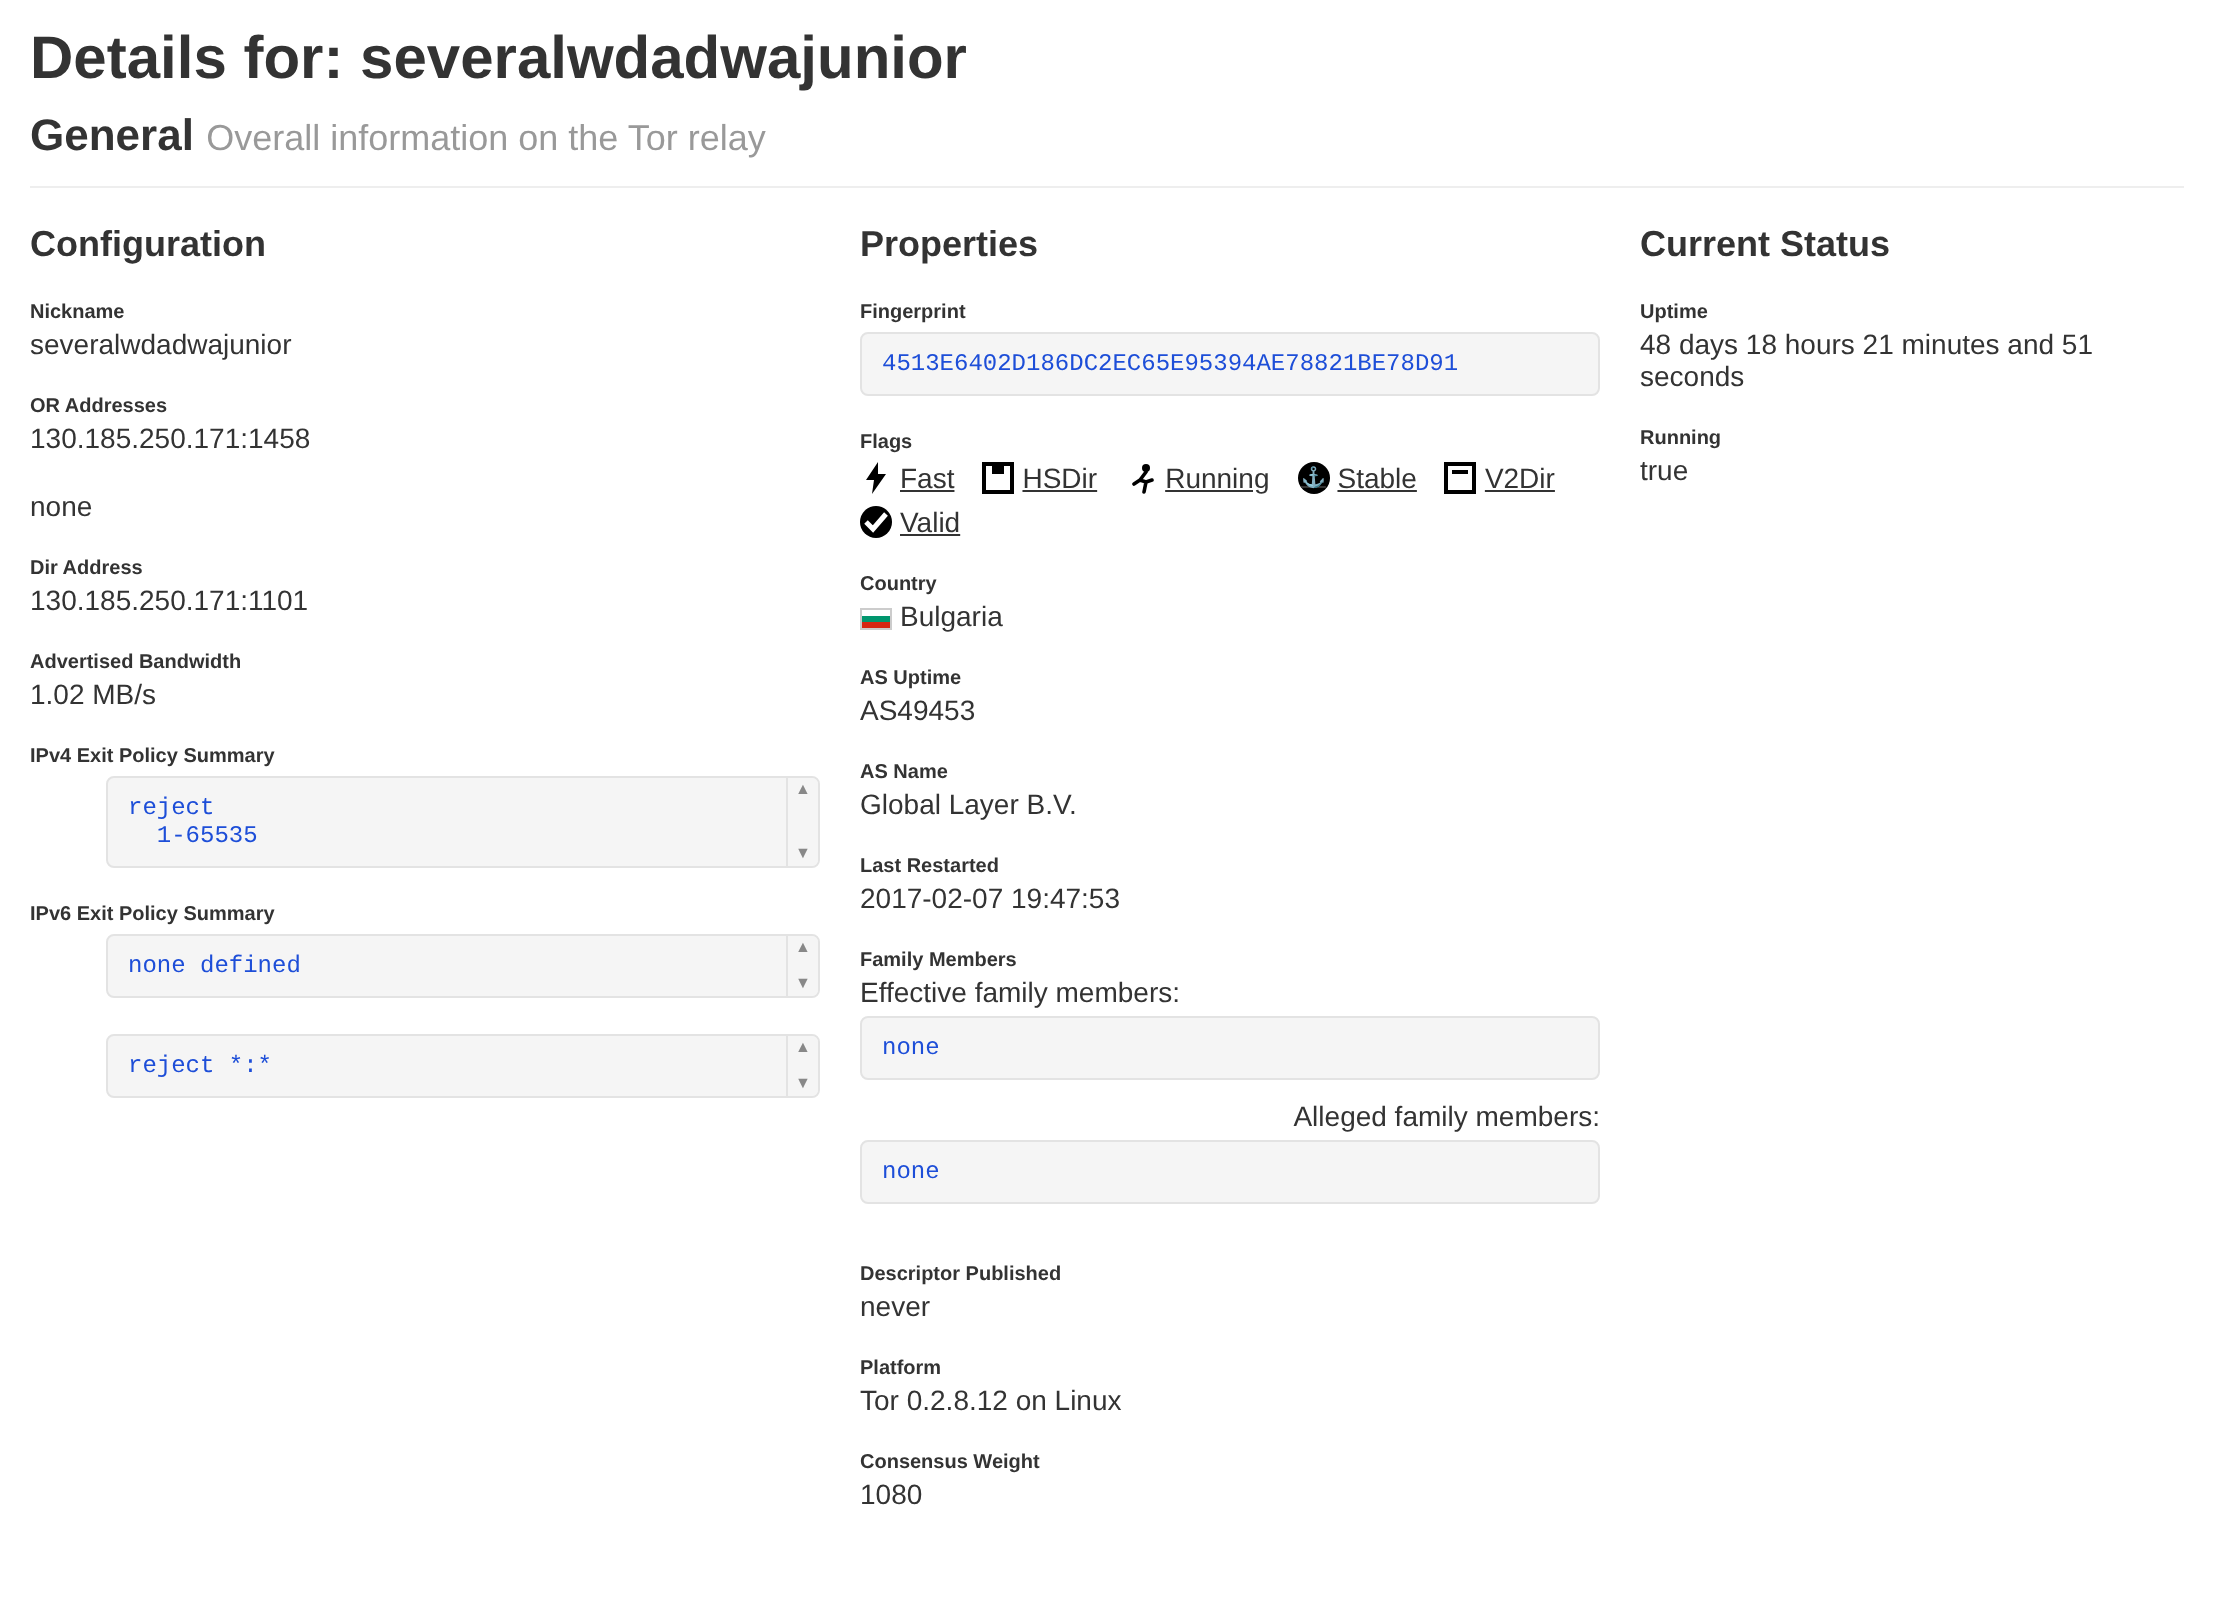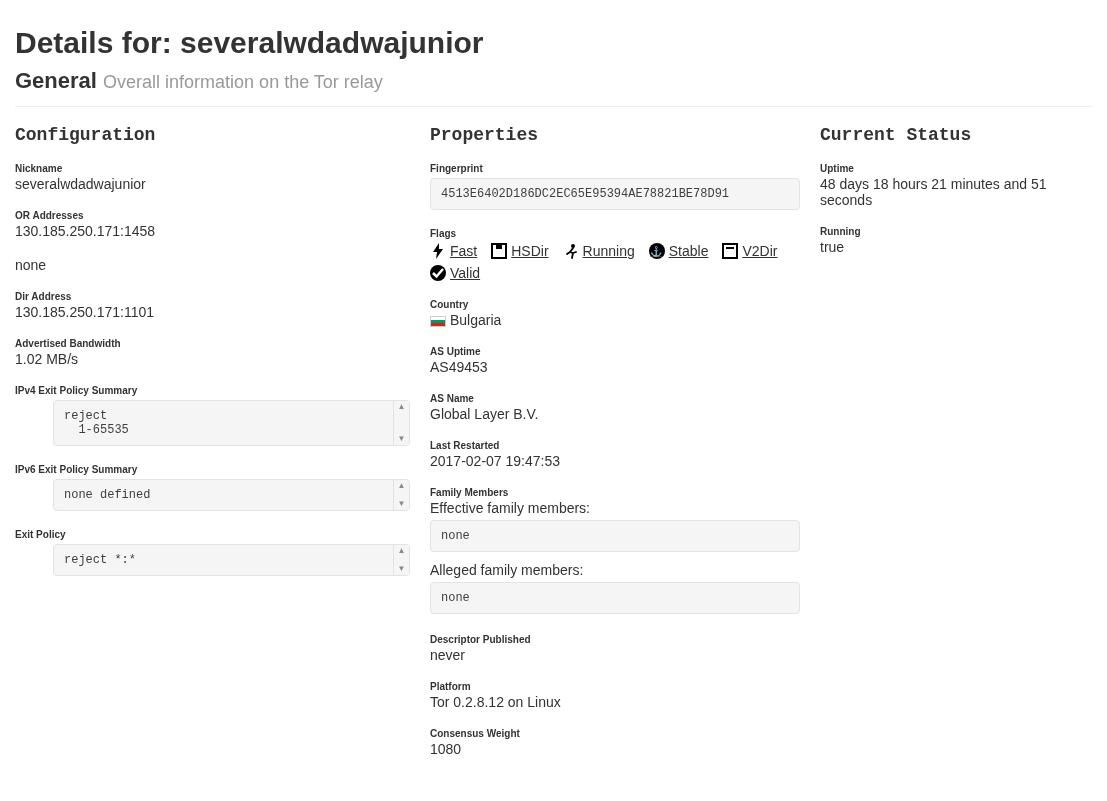--- a/index.html
+++ b/index.html
@@ -4,39 +4,39 @@
 <style>
   * { box-sizing: border-box; }
   body {
     font-family: "Helvetica Neue", Helvetica, Arial, sans-serif;
     font-size: 14px;
     color: #333;
     margin: 0;
     padding: 10px 15px;
     background: #fff;
   }
-  h1 { font-size: 30px; margin: 16px 0 8px 0; font-weight: bold; }
+  h1 { font-size: 30px; margin: 3px 0 8px 0; font-weight: bold; }
   h2 { font-size: 22px; margin: 0 0 12px 0; font-weight: bold; }
   h2 .sub { font-size: 18px; color: #999; font-weight: normal; text-align: center; }
   hr { border: none; border-top: 1px solid #eee; margin: 12px 0 18px 0; }
-  h3 { font-size: 18px; font-weight: bold; margin: 0 0 18px 0; font-family: Liberation Mono, monospace; }
+  h3 { font-size: 18px; font-weight: bold; margin: 0 0 18px 0; }
   .cols { display: flex; gap: 20px; }
   .col-left { width: 395px; flex-shrink:0; }
   .col-mid { width: 370px; flex-shrink:0; }
   .col-right { flex: 1; }
   dt { font-weight: bold; font-size: 10px; margin: 0 0 2px 0; }
   dd { margin: 0 0 18px 0; font-size: 14px; }
   pre.box {
     background: #f5f5f5;
     border: 1px solid #e3e3e3;
     border-radius: 4px;
     padding: 8px 10px;
     font-family: Menlo, Monaco, Consolas, "Courier New", monospace;
     font-size: 12px;
-    color: #404040;
+    color: #1d4ed8;
     margin: 4px 0 0 0;
     white-space: pre;
     overflow:auto;
   }
   .scrollwrap { position: relative; margin-bottom:18px;}
   .scrollwrap pre.box { padding-right: 10px; margin-left: 38px; }
   .scrollbtns {
     position: absolute; right: 1px; top: 1px; bottom: 1px;
     width: 16px; display:flex; flex-direction:column; justify-content:space-between;
     background:#f5f5f5; border-left:1px solid #e3e3e3;
@@ -98,21 +98,20 @@
 
       <dt>IPv6 Exit Policy Summary</dt>
       <dd class="scrollwrap">
         <pre class="box">none defined</pre>
         <div class="scrollbtns">
           <span class="arr">▲</span>
           <span class="arr">▼</span>
         </div>
       </dd>
 
-      <dt>Exit Policy</dt>
       <dd class="scrollwrap">
         <pre class="box">reject *:*</pre>
         <div class="scrollbtns">
           <span class="arr">▲</span>
           <span class="arr">▼</span>
         </div>
       </dd>
     </dl>
   </div>
 
@@ -175,24 +174,24 @@
       <dt>AS Uptime</dt>
       <dd>AS49453</dd>
 
       <dt>AS Name</dt>
       <dd>Global Layer B.V.</dd>
 
       <dt>Last Restarted</dt>
       <dd>2017-02-07 19:47:53</dd>
 
       <dt>Family Members</dt>
-      <dd style="margin-bottom:20px;">
+      <dd style="margin-bottom:30px;">
         <div style="margin-bottom:2px;">Effective family members:</div>
         <pre class="box" style="margin-bottom:10px;">none</pre>
-        <div style="margin-bottom:2px;">Alleged family members:</div>
+        <div style="margin-bottom:2px;text-align:right;">Alleged family members:</div>
         <pre class="box">none</pre>
       </dd>
 
       <dt>Descriptor Published</dt>
       <dd>never</dd>
 
       <dt>Platform</dt>
       <dd>Tor 0.2.8.12 on Linux</dd>
 
       <dt>Consensus Weight</dt>

